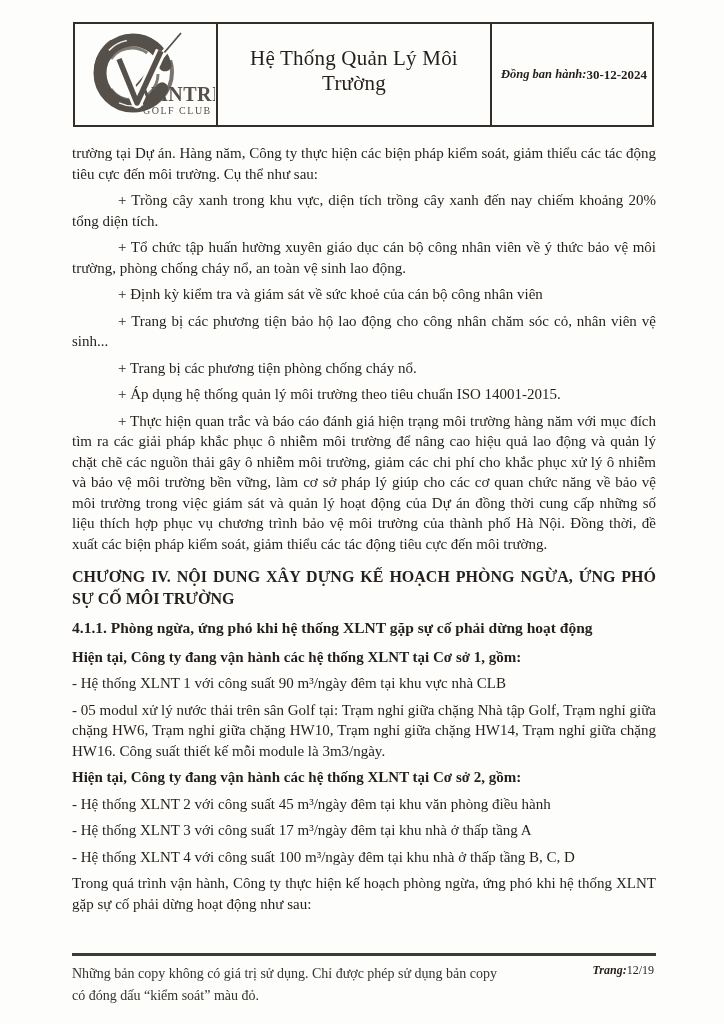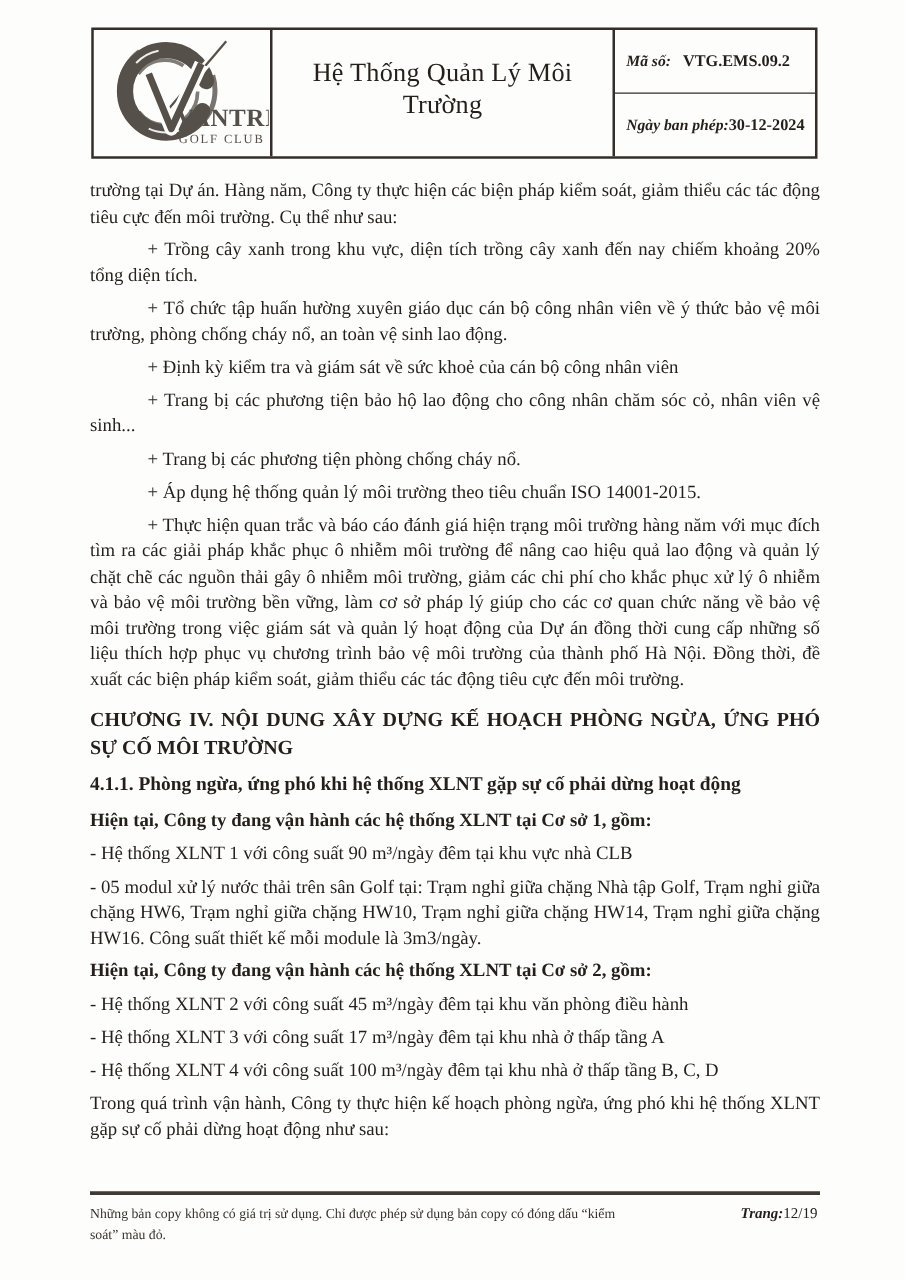--- a/index.html
+++ b/index.html
@@ -42,21 +42,21 @@
   .b{font-weight:bold;}
   .h1{font-weight:bold;font-size:16px;line-height:22px;margin:12px 0 8px;}
   .h2{font-weight:bold;font-size:16px;line-height:22px;margin:4px 0 8px;}
   .h3{font-weight:bold;font-size:15.5px;margin:4px 0 8px;}
   
   .footer{
     position:absolute;left:72px;top:953px;width:584px;
     border-top:3px solid #3f3a34;padding-top:7px;
     display:flex;justify-content:space-between;align-items:flex-start;
   }
-  .footer-note{font-size:11px;line-height:1.55;max-width:440px;color:#37322c;text-align:left;}
+  .footer-note{font-size:14px;line-height:1.55;max-width:440px;color:#37322c;text-align:left;}
   .footer-page{font-size:12px;white-space:nowrap;padding-right:2px;}
   .footer-page .lbl{font-weight:bold;font-style:italic;}
   
   .logo-svg text{font-family:"Liberation Serif","DejaVu Serif",serif;}
 </style>
 </head>
 <body>
 
 <div class="page">
 
@@ -84,26 +84,22 @@
         <text x="64" y="74" font-size="20" font-weight="bold" letter-spacing="0.5" fill="#56504a">VANTRI</text>
         <text x="66" y="87" font-size="10" letter-spacing="1.5" fill="#56504a">GOLF CLUB</text>
       </svg>
     </div>
 
     <div class="title-cell">
       <div class="sys-title">Hệ Thống Quản Lý Môi Trường</div>
     </div>
 
     <div class="info-cell">
-      <div class="info-row r1">
-        <span class="info-label">Mã số:</span>
-        <span class="info-value">VTG.EMS.09.2</span>
-      </div>
       <div class="info-row r2">
-        <span class="info-label">Ngày ban phép:</span>
+        <span class="info-label">Đồng ban hành:</span>
         <span class="info-value">30-12-2024</span>
       </div>
     </div>
   </div>
 
   <div class="content">
     <p class="p">trường tại Dự án. Hàng năm, Công ty thực hiện các biện pháp kiểm soát, giảm thiểu các tác động tiêu cực đến môi trường. Cụ thể như sau:</p>
     <p class="p plus">+ Trồng cây xanh trong khu vực, diện tích trồng cây xanh đến nay chiếm khoảng 20% tổng diện tích.</p>
     <p class="p plus">+ Tổ chức tập huấn hường xuyên giáo dục cán bộ công nhân viên về ý thức bảo vệ môi trường, phòng chống cháy nổ, an toàn vệ sinh lao động.</p>
     <p class="p plus">+ Định kỳ kiểm tra và giám sát về sức khoẻ của cán bộ công nhân viên</p>

